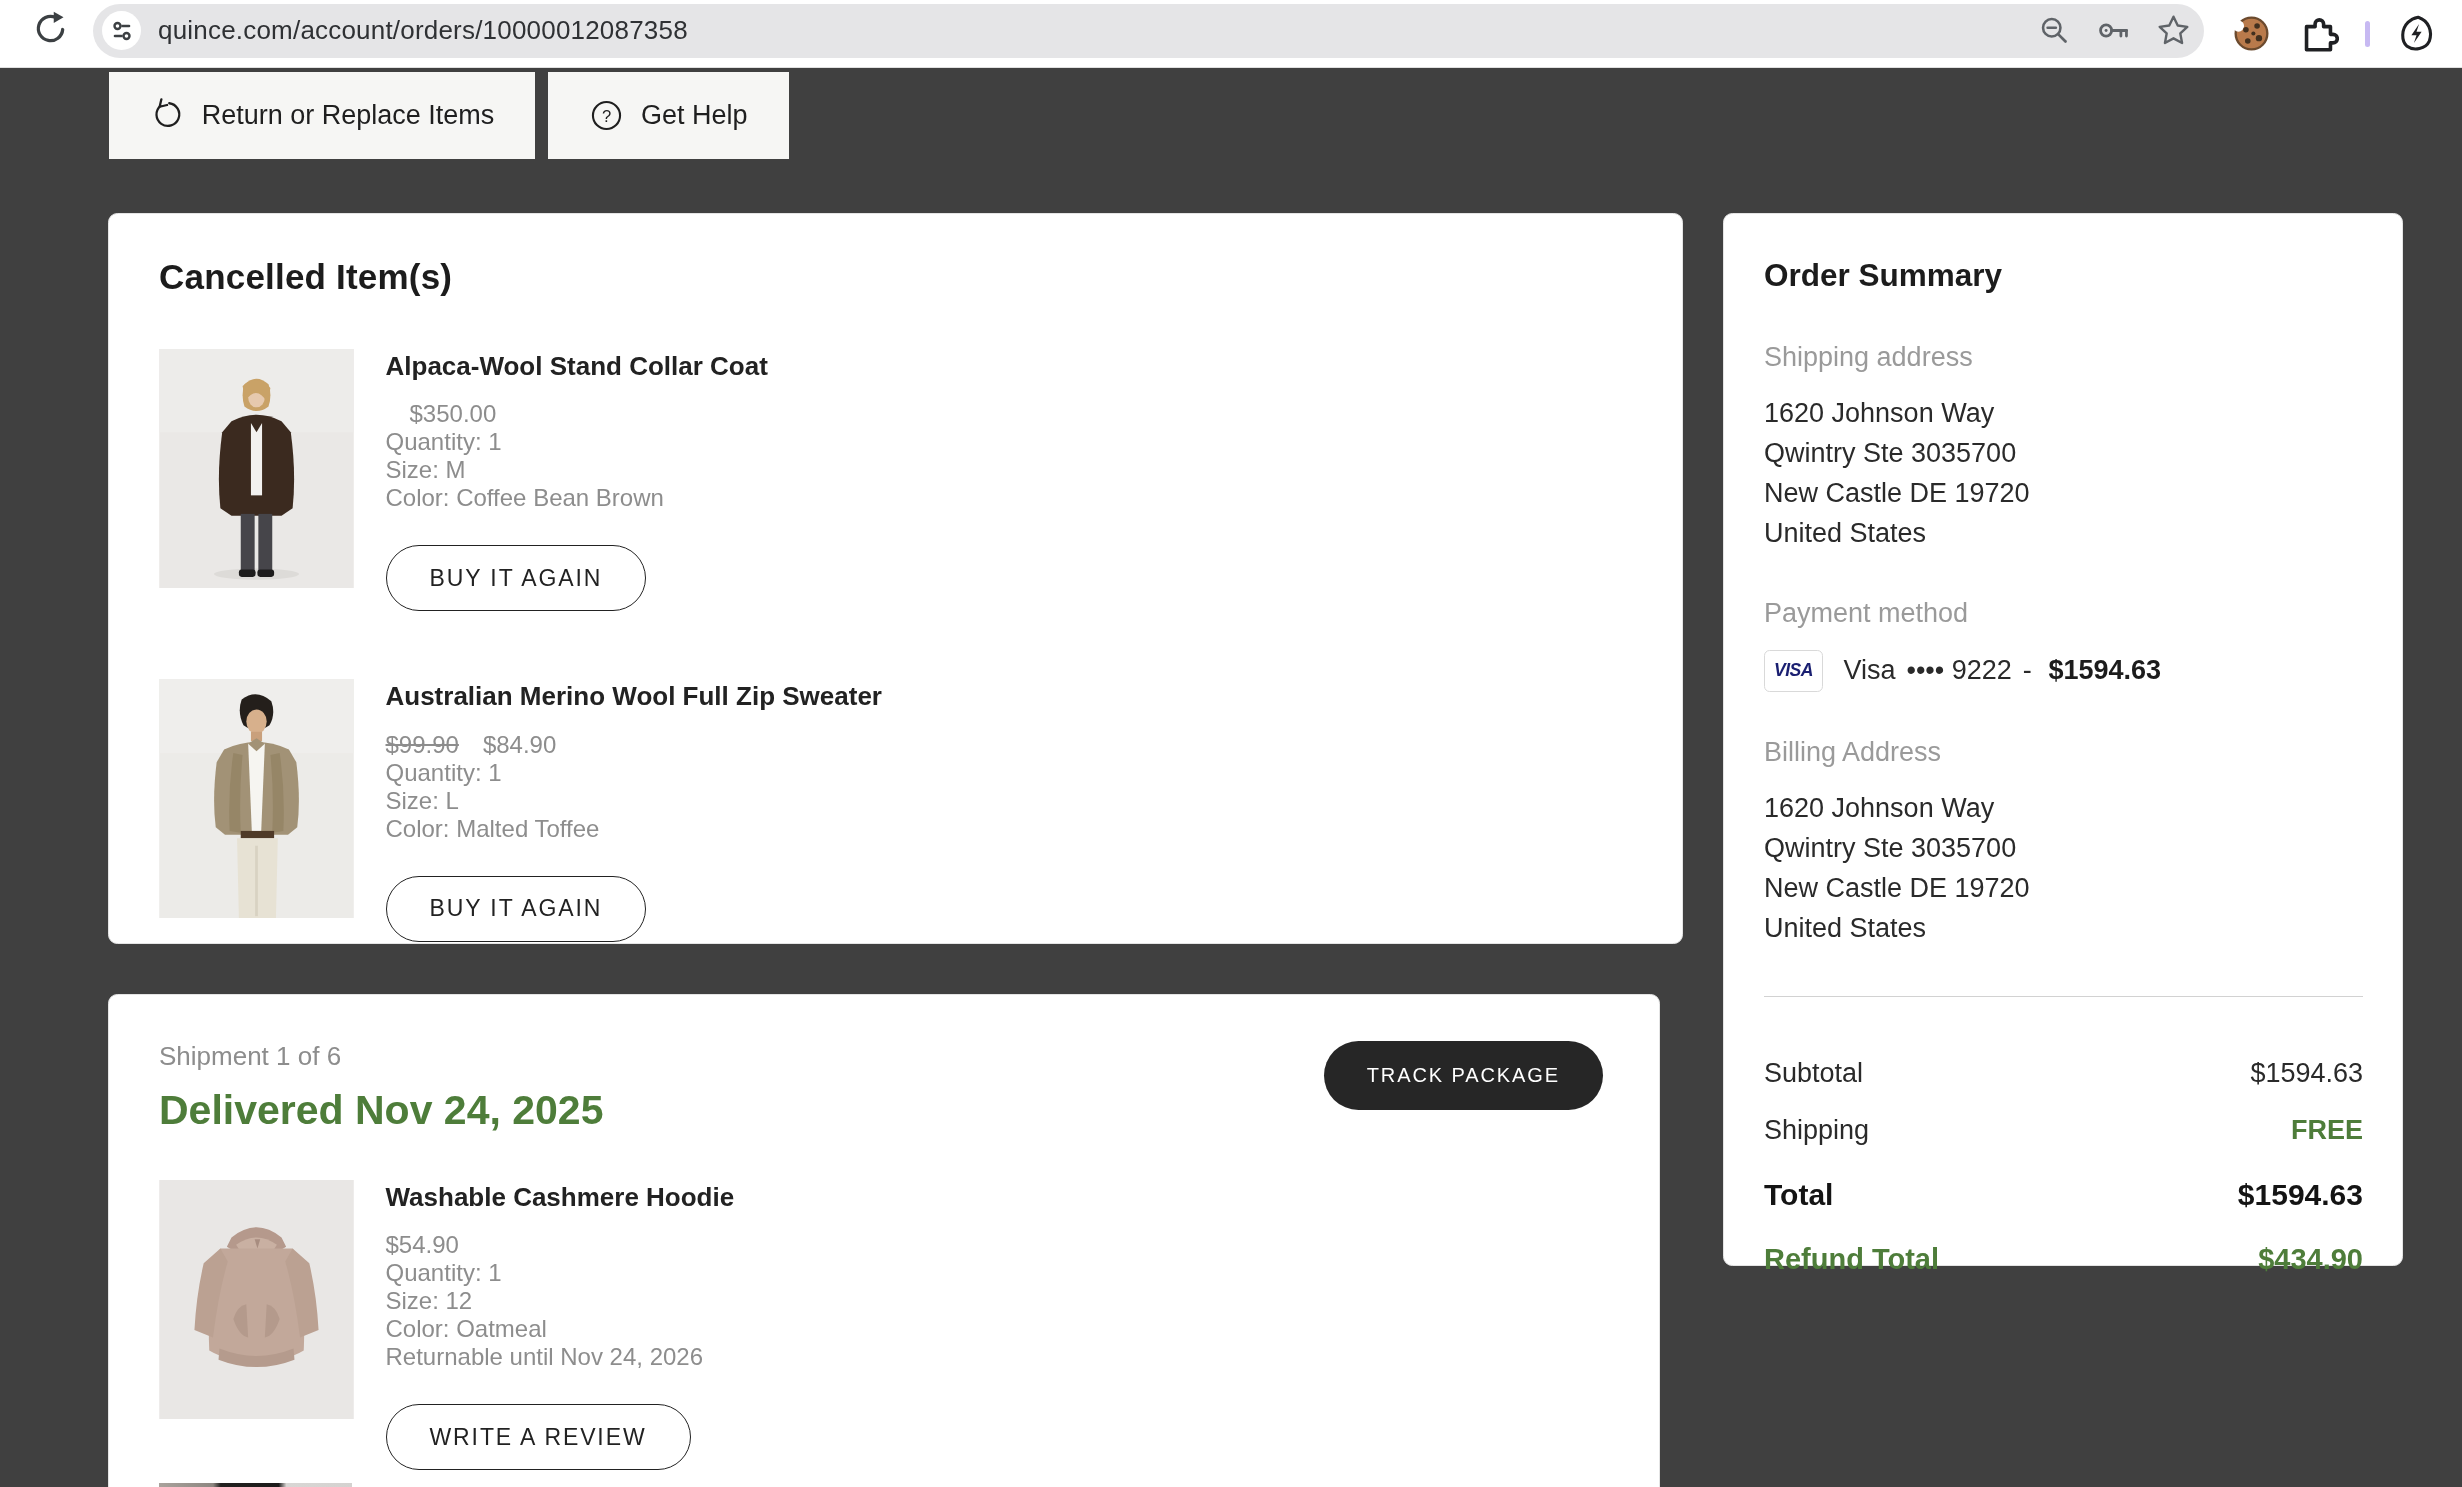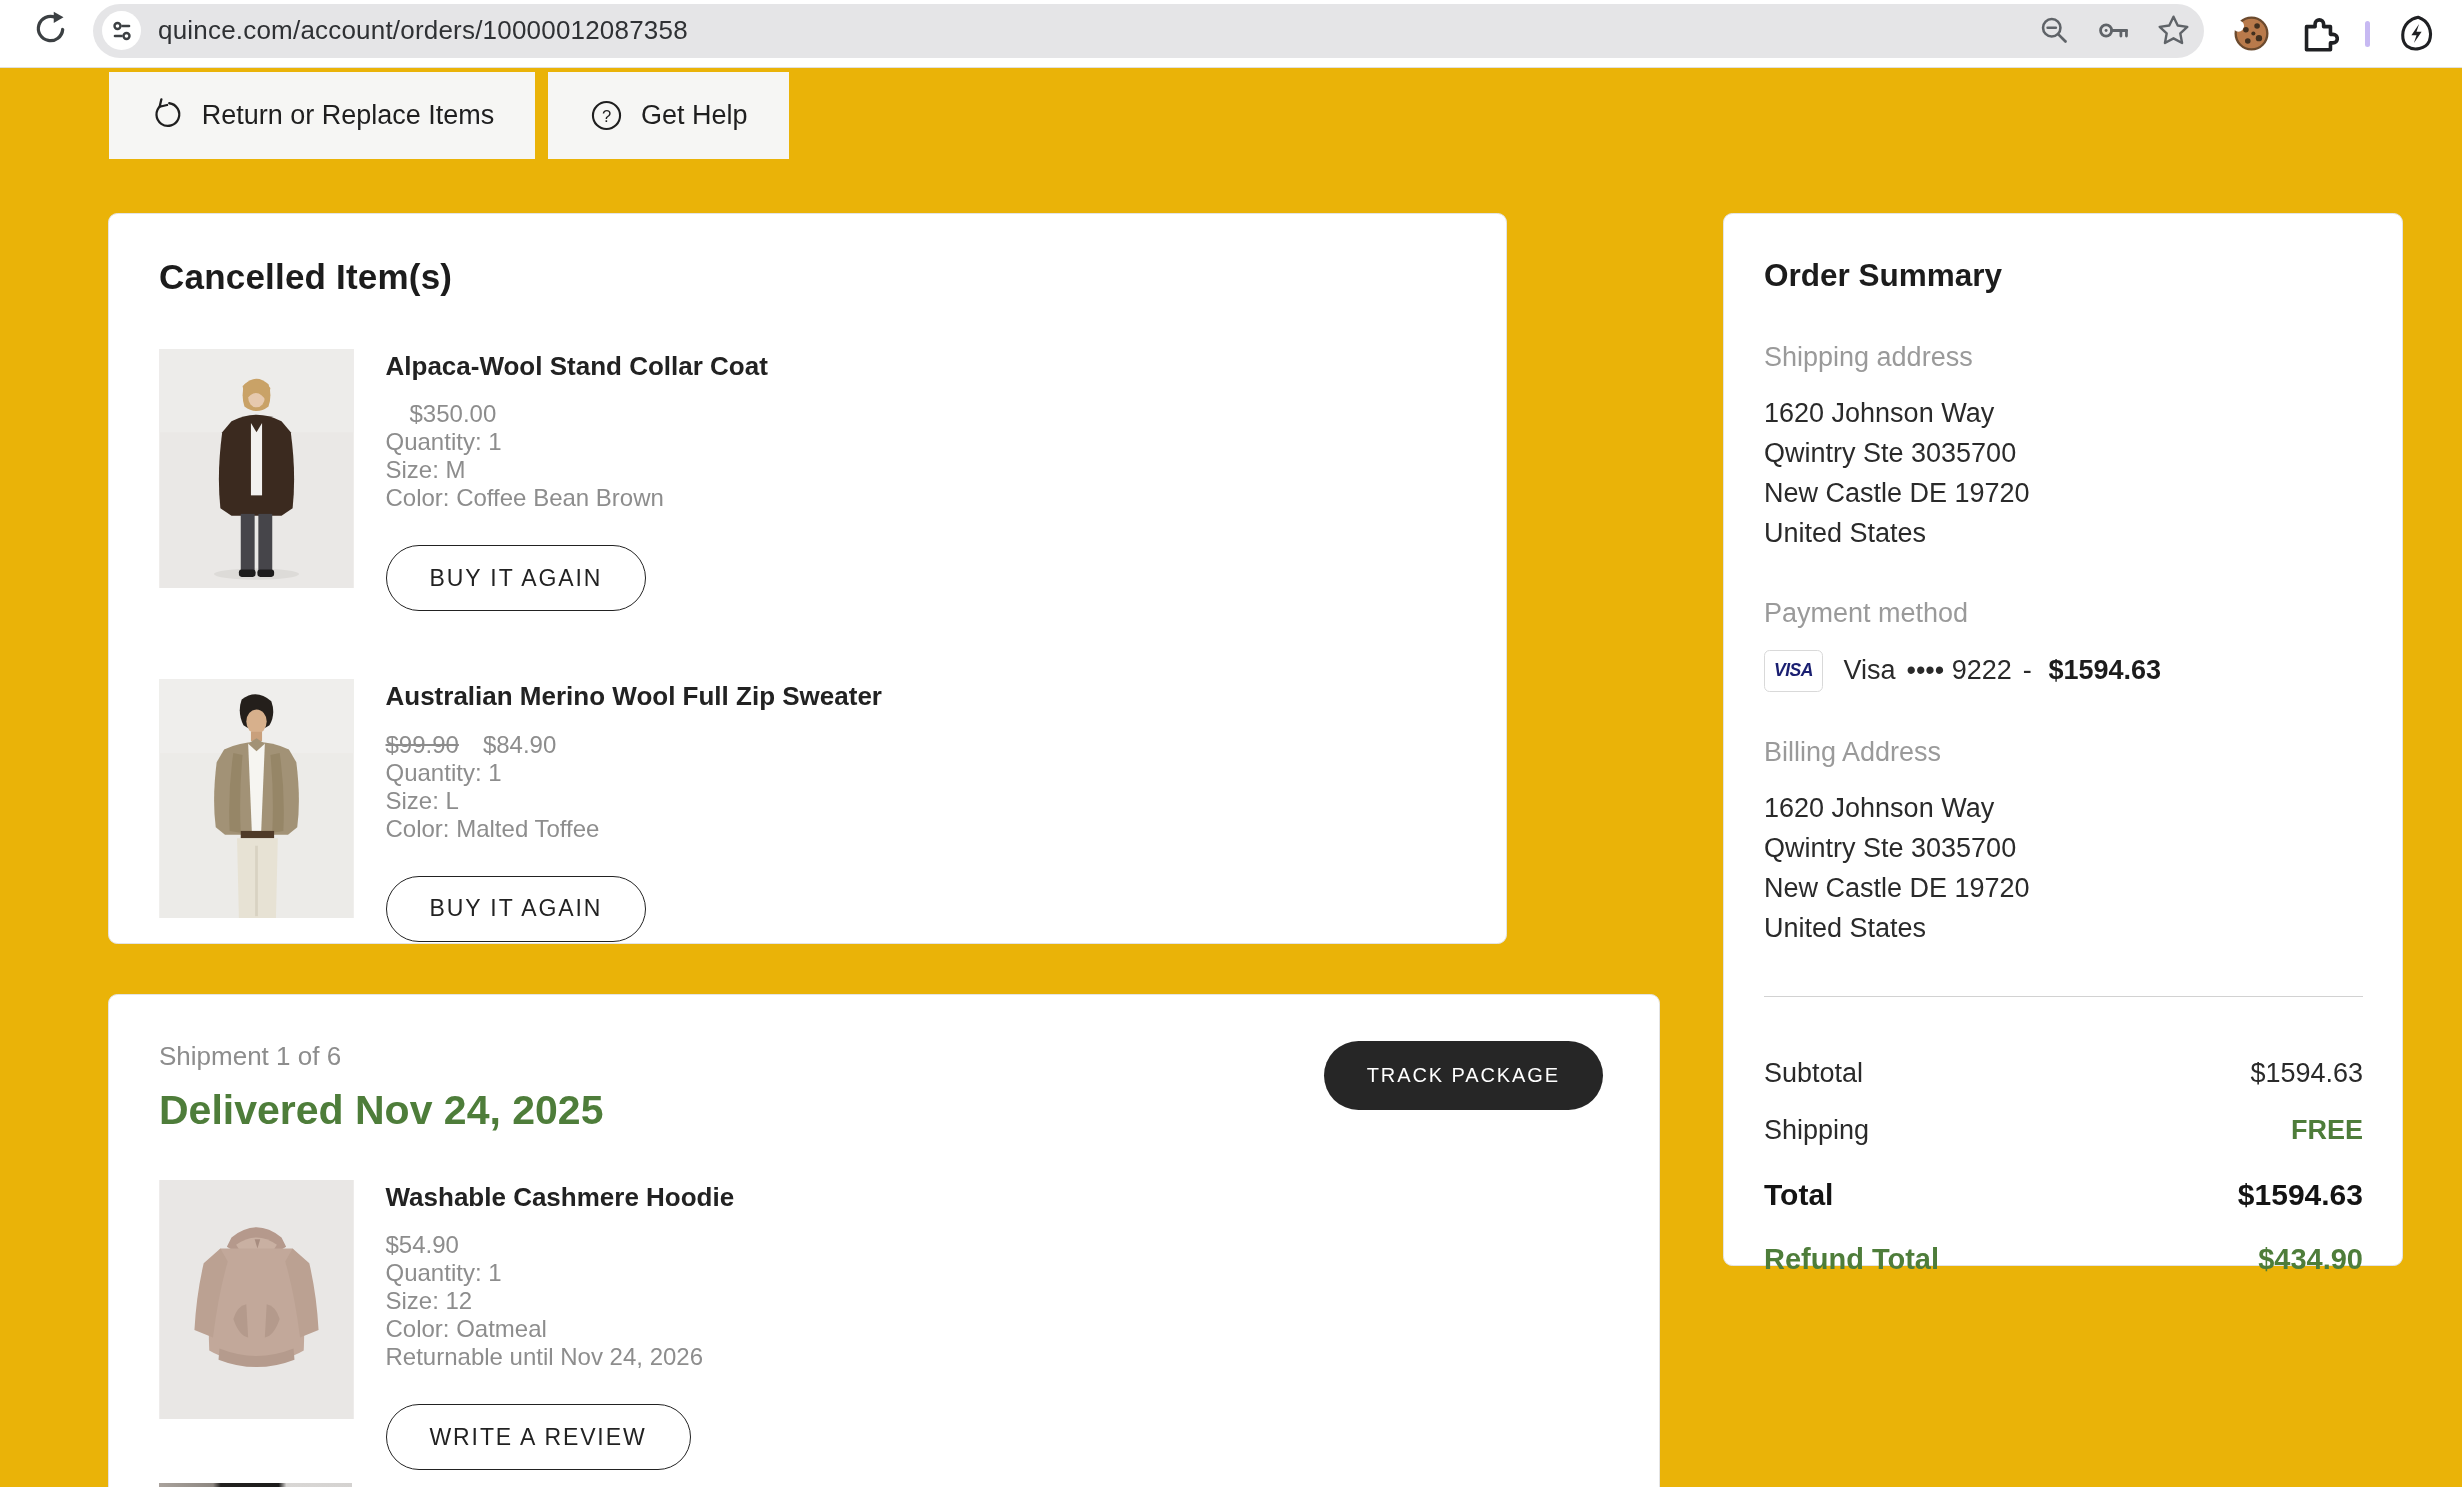--- a/index.html
+++ b/index.html
@@ -1,16 +1,16 @@
 <!DOCTYPE html>
 <html style="font-size:15px"><head>
 <meta charset="utf-8">
 <style>
   html,body{margin:0;padding:0;background:#fff;}
-  #app{position:relative;width:2462px;height:1487px;overflow:hidden;background:#eab308;
+  #app{position:relative;width:2462px;height:1487px;overflow:hidden;background:#404040;
        font-family:"Liberation Sans",sans-serif;color:#1f1f1f;}
 
   
   .chrome{position:absolute;left:0;top:0;width:2462px;height:67px;background:#fff;
           border-bottom:0.9px solid #e0e0e0;}
   .reload-btn{position:absolute;left:26px;top:5.6px;width:48px;height:48px;border-radius:50%;
           display:flex;align-items:center;justify-content:center;}
   .omnibox{position:absolute;left:93px;top:3.7px;width:2111px;height:54px;background:#e5e5e7;
           border-radius:27px;display:flex;align-items:center;}
   .site-chip{position:absolute;left:9.3px;top:7.4px;width:39px;height:39px;border-radius:50%;
@@ -24,21 +24,21 @@
 
   
   .action-row{position:absolute;left:109px;top:72px;display:flex;gap:13px;}
   .gray-btn{height:87px;background:#f6f6f4;border:none;display:flex;align-items:center;
           gap:16.7px;padding:0 41px;font-size:27px;color:#1f1f1f;cursor:pointer;
           font-family:"Liberation Sans",sans-serif;}
   .gray-btn svg{flex:0 0 auto;}
 
   
   .card{position:absolute;background:#fff;border:0.9px solid #e4e4e4;border-radius:9.3px;box-sizing:border-box;}
-  .cancelled-card{left:108px;top:213px;width:1399px;height:731px;padding:43px 72px 0 50px;}
+  .cancelled-card{left:108px;top:213px;width:1575px;height:731px;padding:43px 72px 0 50px;}
   .shipment-card{left:108px;top:994px;width:1552px;height:668px;padding:46px 56px 0 50px;}
   .summary-card{left:1723px;top:213px;width:680px;height:1053px;padding:43px 39px 0 40px;}
 
   .section-title{font-size:35px;font-weight:600;color:#1c1c1c;margin:0 0 52px 0;letter-spacing:0.2px;}
 
   
   .product{display:flex;gap:31.5px;align-items:flex-start;}
   .product + .product{margin-top:68px;}
   .product-image{width:195px;height:239px;flex:0 0 auto;overflow:hidden;cursor:pointer;}
   .product-info{padding-top:1.9px;}

